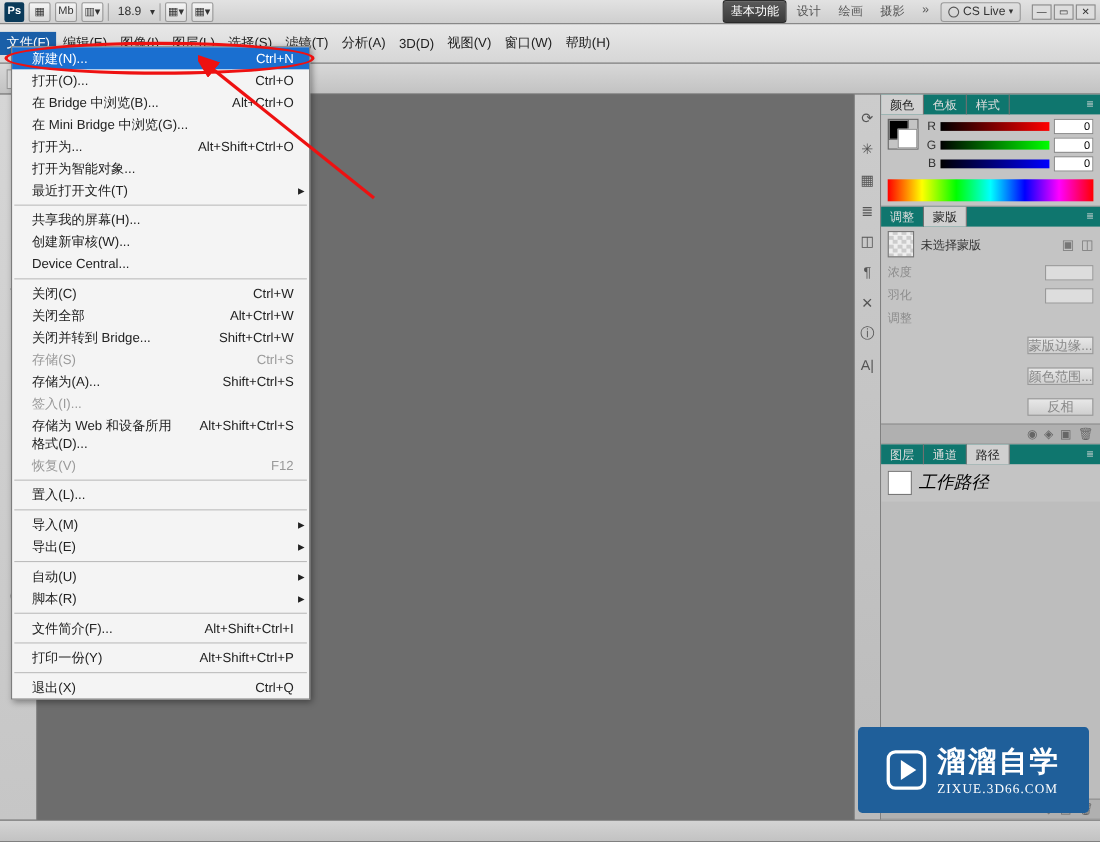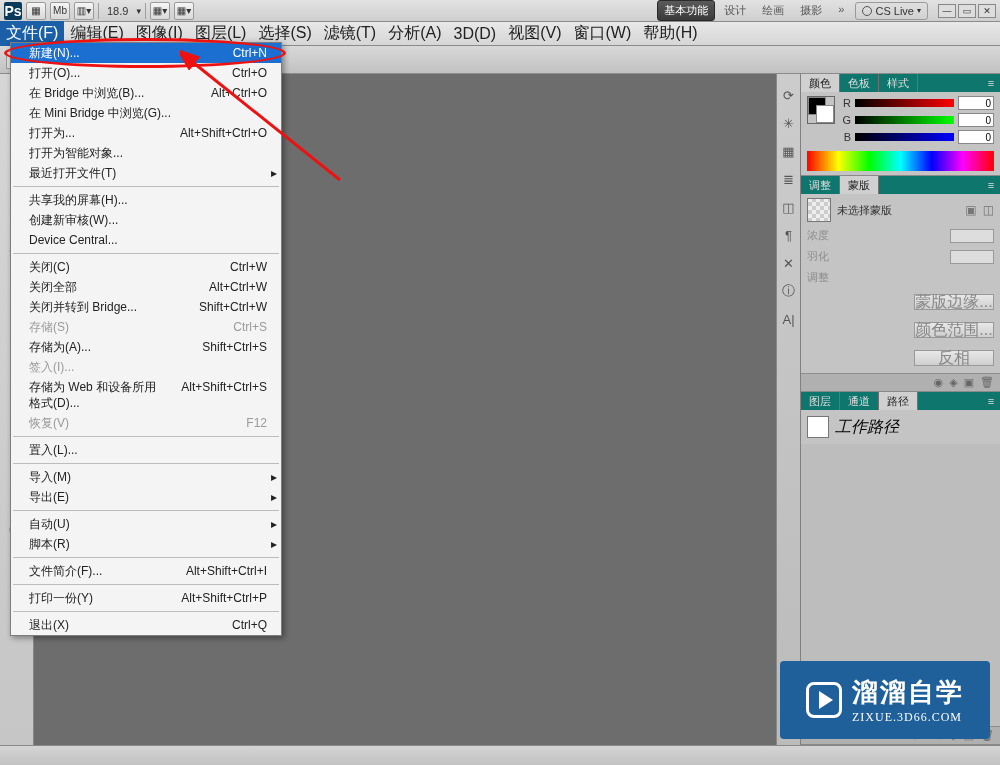--- a/index.html
+++ b/index.html
@@ -1,34 +1,34 @@
 <!DOCTYPE html>
 <html><head>
 <meta charset="utf-8">
 <style>
 * { margin: 0; padding: 0; box-sizing: border-box; font-family: "Microsoft YaHei", Arial, sans-serif; }
 html, body { width: 1000px; height: 765px; overflow: hidden; background: #6b6b6b; }
 .app { width: 1000px; height: 765px; display: flex; flex-direction: column; position: relative; }
 
 
 .top-bar { height: 22px; background: linear-gradient(#e2e2e2,#cfcfcf); border-bottom: 1px solid #8b8b8b; display:flex; align-items:center; padding:0 4px; gap:4px; font-size:11px; color:#333;}
-.top-bar .ps-logo { width:18px; height:18px; background:#0a3a5a; border-radius:2px; color:#fff; font-weight:bold; font-size:14px; display:flex; align-items:center; justify-content:center;}
+.top-bar .ps-logo { width:18px; height:18px; background:#0a3a5a; border-radius:2px; color:#fff; font-weight:bold; font-size:10px; display:flex; align-items:center; justify-content:center;}
 .top-bar .tb-btn { width:20px; height:18px; background:linear-gradient(#f5f5f5,#d9d9d9); border:1px solid #9a9a9a; border-radius:2px; display:flex; align-items:center; justify-content:center; font-size:10px;}
 .top-bar .tb-sep { width:1px; height:16px; background:#a0a0a0;}
 .top-bar .spacer { flex:1;}
 .top-bar .workspace-btns { display:flex; gap:2px; }
 .top-bar .ws { padding:2px 6px; border:1px solid transparent; color:#555; font-size:11px;}
 .top-bar .ws.active { background:linear-gradient(#5a5a5a,#3a3a3a); color:#fff; border-radius:3px; border:1px solid #2a2a2a;}
 .top-bar .cslive { padding:2px 6px; border:1px solid #999; border-radius:3px; display:flex;align-items:center;gap:3px;}
 .top-bar .winbtns { display:flex; gap:2px; margin-left:6px;}
 .top-bar .winbtns span{ width:18px;height:14px;border:1px solid #888;background:#ddd;display:flex;align-items:center;justify-content:center;font-size:9px;}
 .zoom-val { font-size:11px; padding:0 4px;}
 
 
-.menu-bar { height:24px; background:linear-gradient(#e8e8e8,#d6d6d6); border-bottom:1px solid #8b8b8b; display:flex; align-items:center; font-size:16px; color:#222;}
+.menu-bar { height:36px; background:linear-gradient(#e8e8e8,#d6d6d6); border-bottom:1px solid #8b8b8b; display:flex; align-items:center; font-size:12px; color:#222;}
 .menu-bar .mitem { padding:2px 6px; cursor:default;}
 .menu-bar .mitem.open { background:#1a5fa8; color:#fff; position:relative;}
 
 
 .options-bar { height:28px; background:linear-gradient(#d8d8d8,#c2c2c2); border-bottom:1px solid #8b8b8b; display:flex; align-items:center; padding:0 6px; gap:6px; font-size:11px; color:#aaa;}
 .options-bar .opt { padding:2px 4px;}
 .options-bar .icon-sq { width:18px;height:18px;border:1px solid #999;background:#ddd;}
 
 
 .main { flex:1; display:flex; position:relative; background:#6d6d6d;}
@@ -57,21 +57,21 @@
 .color-swatch { width:28px; height:28px; border:1px solid #666; float:left; margin-right:6px;}
 .color-swatch .fg{width:18px;height:18px;background:#000;border:1px solid #888;}
 .color-swatch .bg{width:18px;height:18px;background:#fff;border:1px solid #888;position:relative;top:-10px;left:8px;}
 .spectrum { height:20px; background:linear-gradient(to right,#f00,#ff0,#0f0,#0ff,#00f,#f0f,#f00); margin-top:4px;}
 
 .mask-body { display:flex; flex-direction:column; gap:6px;}
 .mask-head { display:flex; align-items:center; gap:6px;}
 .mask-thumb { width:24px;height:24px;border:1px solid #777;background:repeating-conic-gradient(#ccc 0 25%,#eee 0 50%) 0/8px 8px;}
 .mask-row { display:flex; align-items:center; justify-content:space-between; color:#8d8d8d;}
 .mask-row .box{ width:44px;height:14px;border:1px solid #999;background:#ddd;}
-.mask-btn { display:block; width:80px; height:16px; margin:3px 0 3px auto; border:1px solid #999; background:linear-gradient(#e8e8e8,#cfcfcf); font-size:16px; text-align:center; line-height:14px; color:#888;}
+.mask-btn { display:block; width:60px; height:16px; margin:3px 0 3px auto; border:1px solid #999; background:linear-gradient(#e8e8e8,#cfcfcf); font-size:12px; text-align:center; line-height:14px; color:#888;}
 
 .path-body { display:flex; align-items:center; gap:6px; padding:6px;}
 .path-thumb { width:22px;height:22px;border:1px solid #777;background:#fff;}
 
 .panel-footer { height:18px; background:#b0b0b0; border-top:1px solid #8d8d8d; display:flex; align-items:center; justify-content:flex-end; gap:6px; padding:0 6px; font-size:11px; color:#666;}
 
 
 .dropdown { position:absolute; top:42px; left:10px; width:272px; background:#f4f4f4; border:1px solid #7d7d7d; box-shadow:2px 2px 6px rgba(0,0,0,0.4); z-index:100; font-size:12px; color:#222;}
 .dropdown .ditem { display:flex; justify-content:space-between; padding:2px 14px 2px 18px; line-height:16px; position:relative;gap:17px;}
 .dropdown .ditem.highlight { background:#1a6fd0; color:#fff;}

